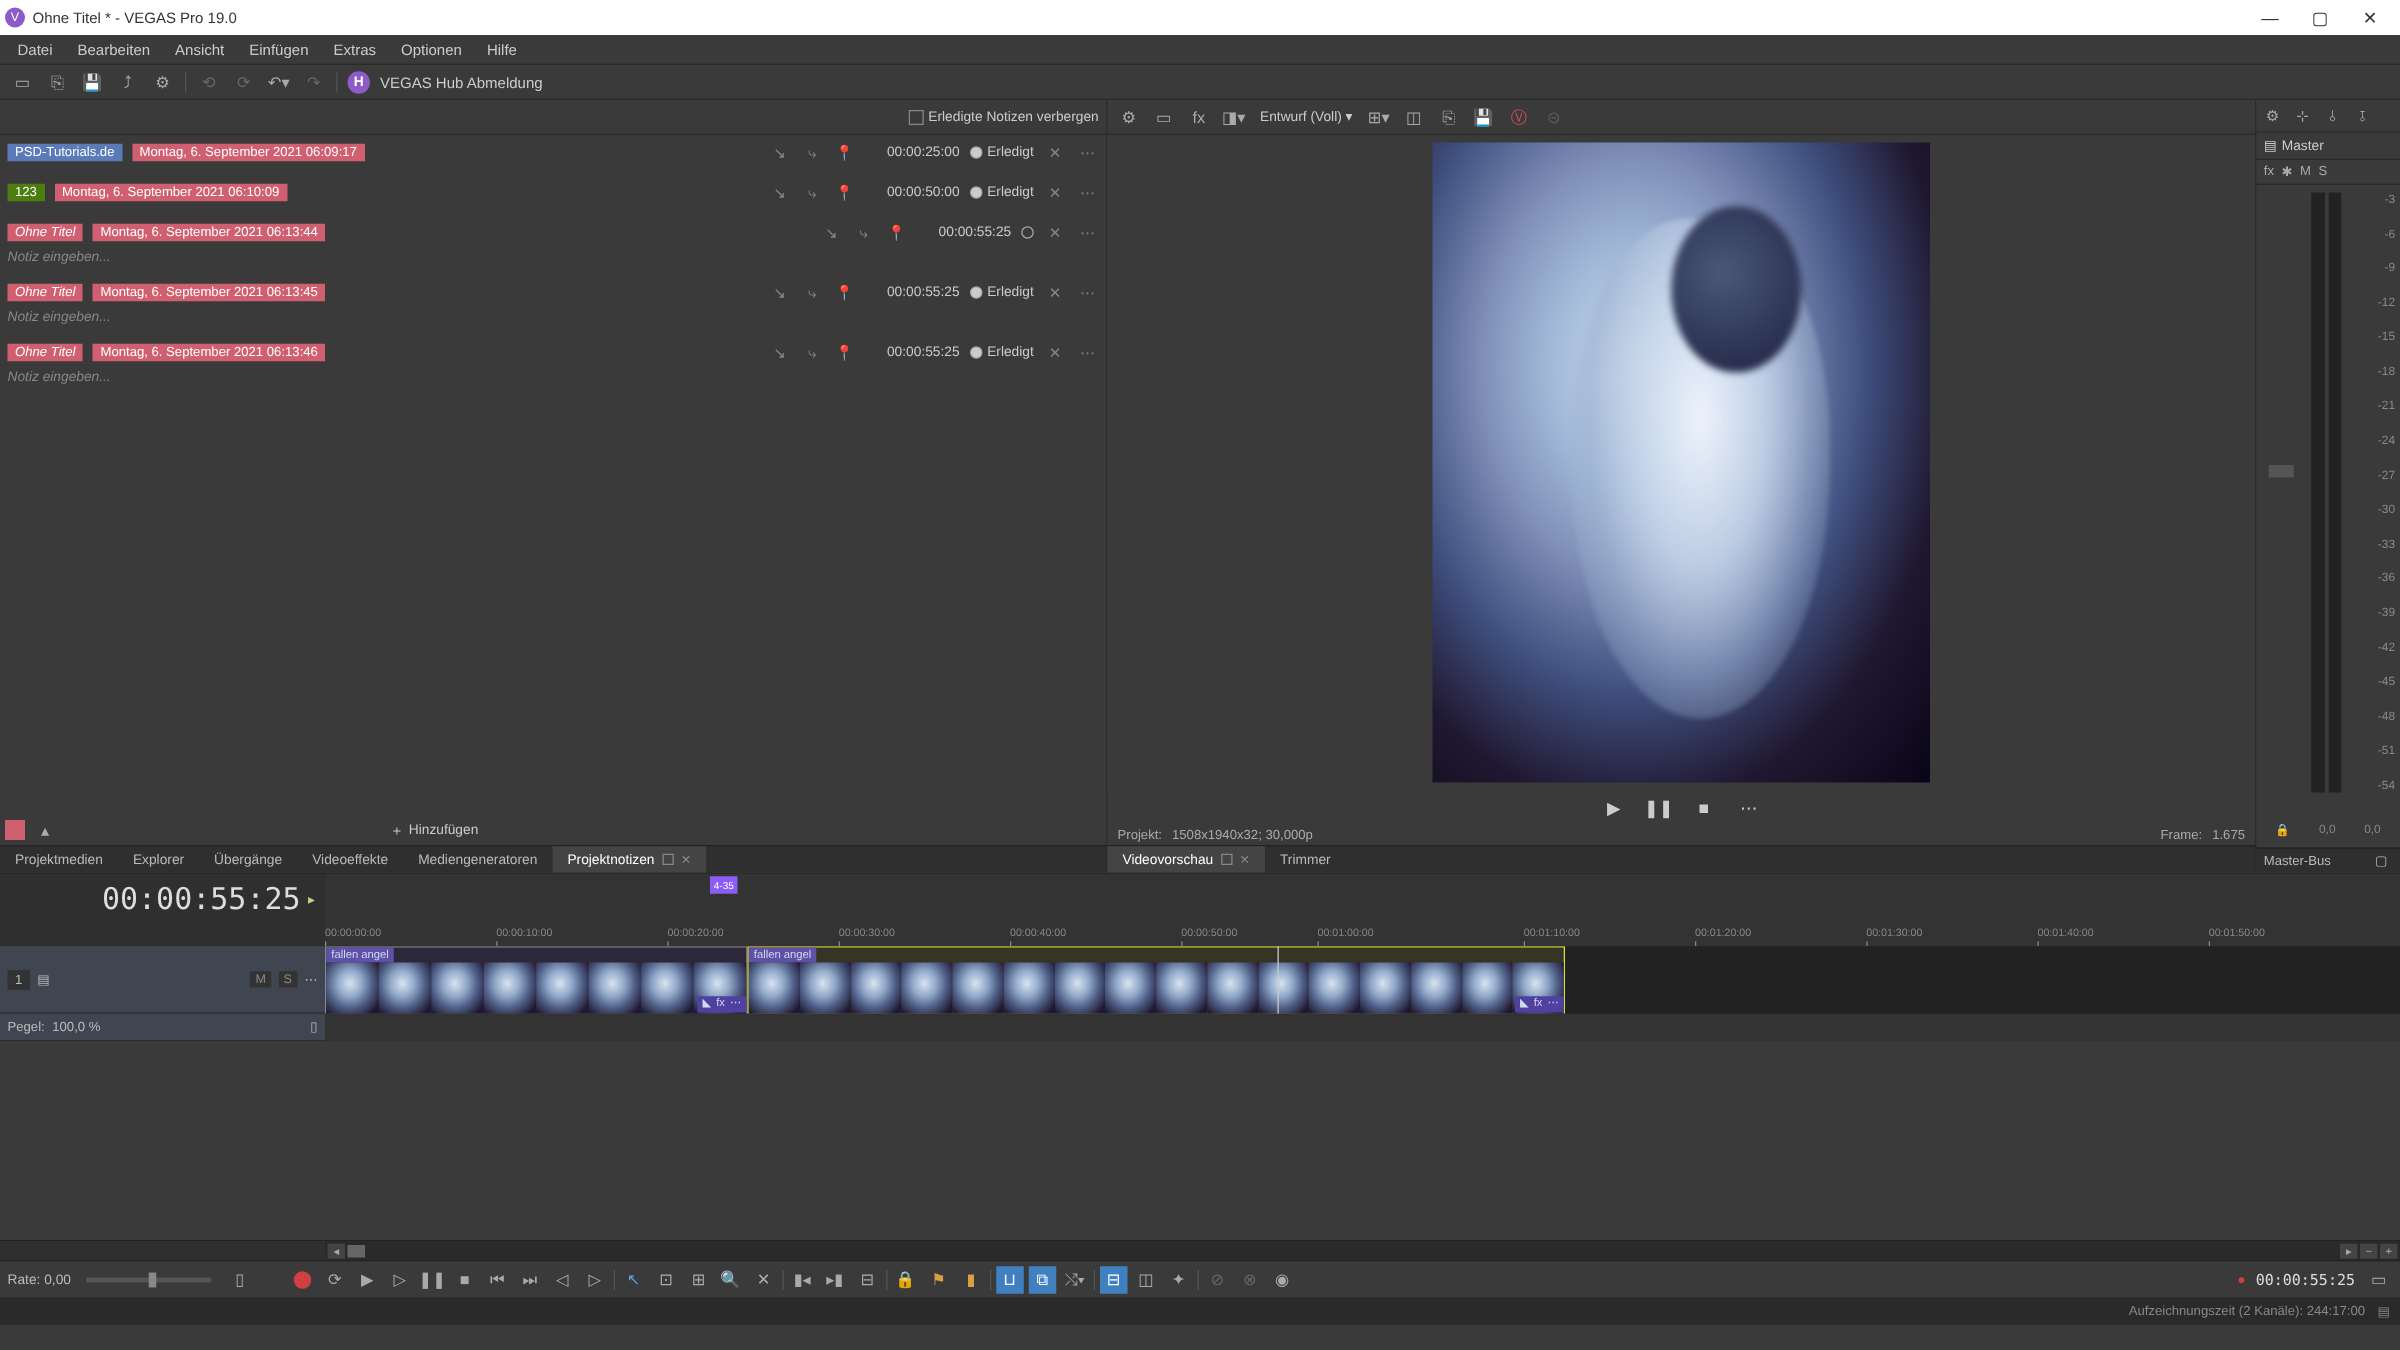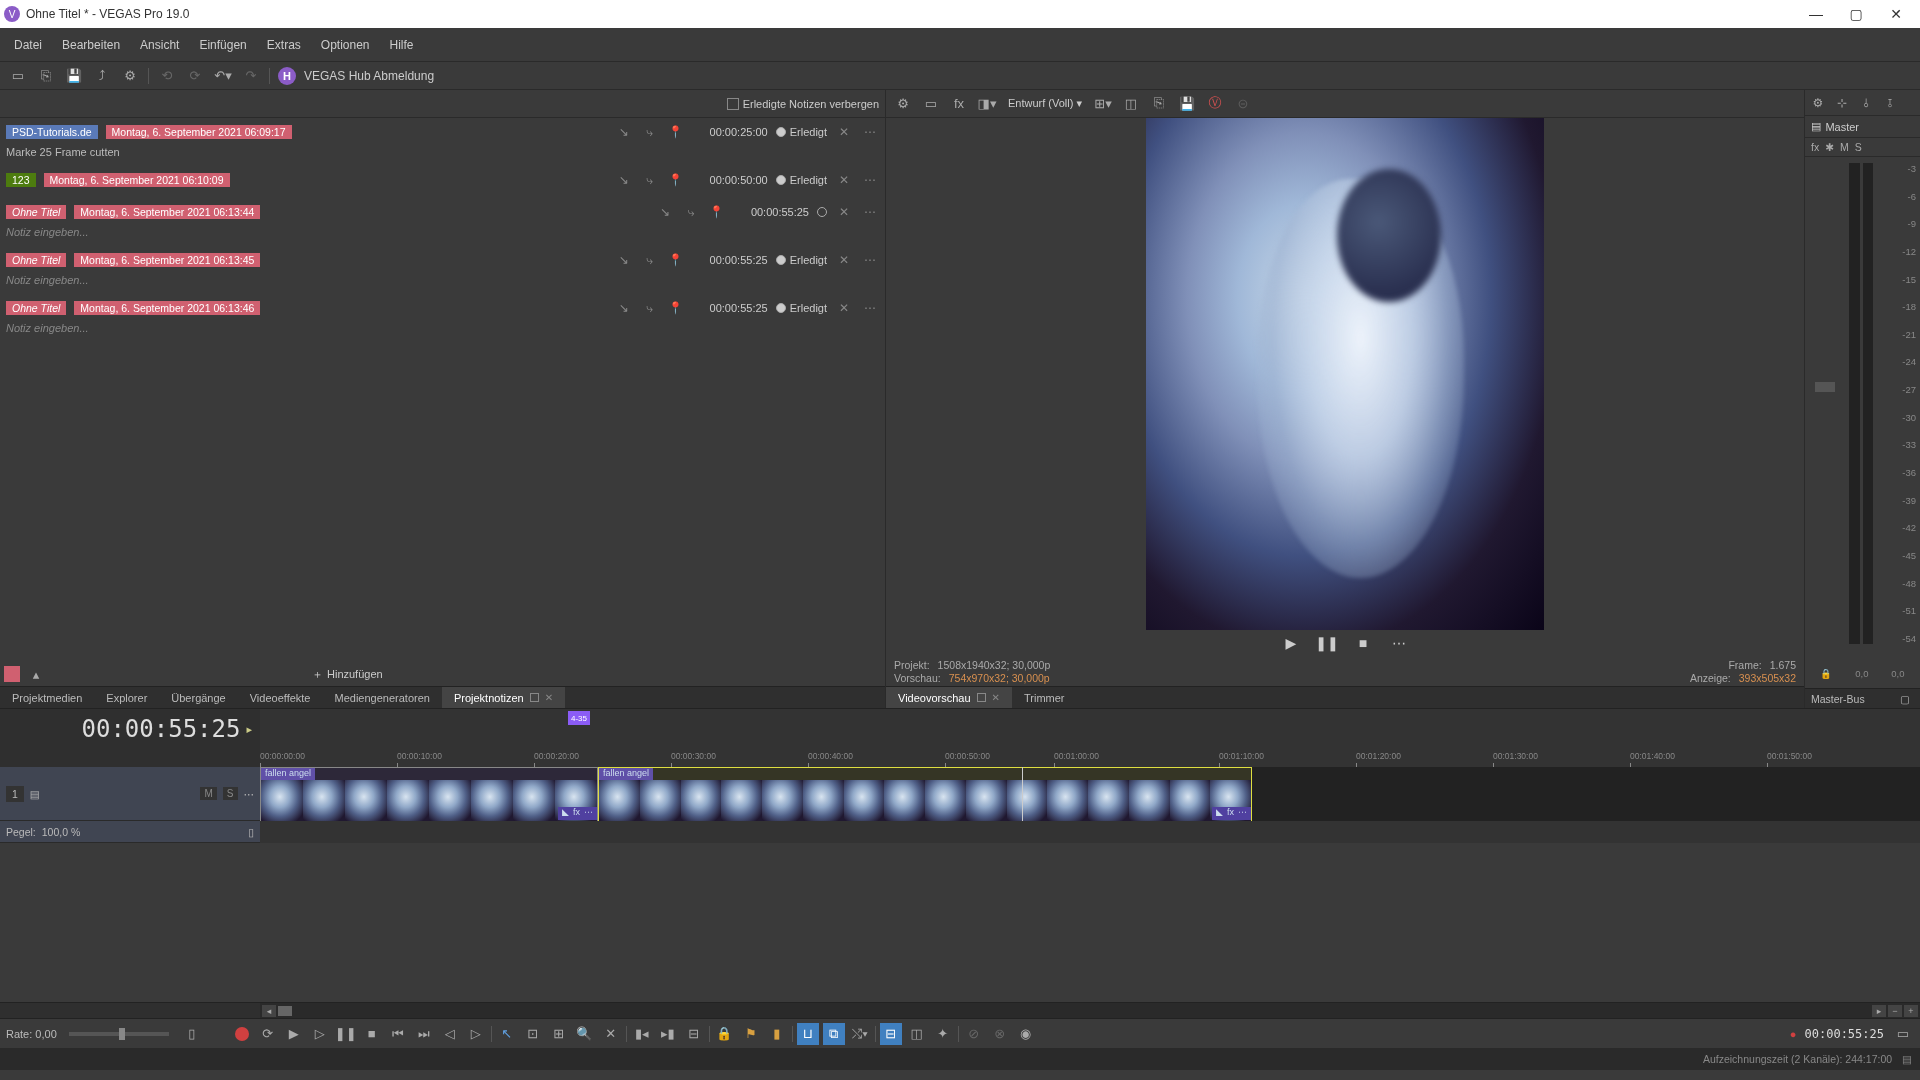--- a/index.html
+++ b/index.html
@@ -1,21 +1,21 @@
 <!DOCTYPE html>
 <html><head>
 <meta charset="utf-8">
 <style>
 * { margin: 0; padding: 0; box-sizing: border-box; font-family: 'Segoe UI', Arial, sans-serif; }
 body { background: #3a3a3a; color: #ccc; font-size: 11px; overflow: hidden; width: 1920px; height: 1080px; }
 .titlebar { height: 28px; background: #fff; display: flex; align-items: center; padding: 0 4px; color: #333; }
 .titlebar .logo { width: 16px; height: 16px; background: #8b5cc7; border-radius: 50%; margin-right: 6px; display:flex; align-items:center; justify-content:center; font-size:10px; color:#fff;}
 .titlebar .title { flex: 1; font-size: 12px; }
 .titlebar .winbtn { width: 40px; height: 28px; display: flex; align-items: center; justify-content: center; cursor: pointer; font-size: 14px; }
-.menubar { height: 34px; background: #3a3a3a; display: flex; align-items: center; padding: 0 4px; border-bottom: 1px solid #2a2a2a; }
+.menubar { height: 24px; background: #3a3a3a; display: flex; align-items: center; padding: 0 4px; border-bottom: 1px solid #2a2a2a; }
 .menubar span { padding: 0 10px; font-size: 12px; cursor: pointer; }
 .toolbar { height: 28px; background: #3a3a3a; display: flex; align-items: center; padding: 0 8px; gap: 8px; border-bottom: 1px solid #2a2a2a; }
 .tbtn { width: 20px; height: 20px; display: flex; align-items: center; justify-content: center; cursor: pointer; color: #aaa; font-size: 13px; }
 .sep { width: 1px; height: 16px; background: #555; }
 .hub-badge { width: 18px; height: 18px; background: #8b5cc7; border-radius: 50%; display: flex; align-items: center; justify-content: center; color: #fff; font-size: 11px; font-weight: bold; }
 .hub-text { font-size: 12px; }
 
 .main { display: flex; height: 618px; }
 .notes-panel { width: 886px; background: #3a3a3a; border-right: 1px solid #2a2a2a; display: flex; flex-direction: column; }
 .preview-panel { flex: 1; background: #3a3a3a; display: flex; flex-direction: column; }
@@ -180,21 +180,20 @@
       <span class="nic">📍</span>
       <span class="note-tc">00:00:25:00</span>
       <span class="note-status">
                 <span class="dot done"></span>
                 <span>Erledigt</span>
               </span>
       <span class="nic">✕</span>
       <span class="nic">⋯</span>
             </div>
           </div>
-          <div class="note-desc">Marke 25 Frame cutten</div>
         </div>
         <div class="note-item-wrap">
           <div class="note-header">
             <span class="note-tag " style="background: #4d7c0f; color: rgb(255, 255, 255);">123</span>
             <span class="note-date">Montag, 6. September 2021 06:10:09</span>
             <div class="note-controls">
               <span class="nic">↘</span>
       <span class="nic">⤷</span>
       <span class="nic">📍</span>
       <span class="note-tc">00:00:50:00</span>
@@ -334,30 +333,20 @@
     </div>
     <div class="preview-info">
       <div class="info-right">
         <div class="info-row">
             <span>Projekt:</span> 
             <span>1508x1940x32; 30,000p</span>
           </div>
         <div class="info-row">
             <span>Frame:</span> 
             <span>1.675</span>
-          </div>
-      </div>
-      <div class="info-right">
-        <div class="info-row">
-            <span>Vorschau:</span> 
-            <span class="info-val">754x970x32; 30,000p</span>
-          </div>
-        <div class="info-row">
-            <span>Anzeige:</span> 
-            <span class="info-val">393x505x32</span>
           </div>
       </div>
     </div>
     <div class="tabs-row" id="tabs-right">
         <div class="tab active">
           <span>Videovorschau</span>
           <span class="tab-sq"></span>
           <span class="tab-x">✕</span>
         </div>
         <div class="tab">

